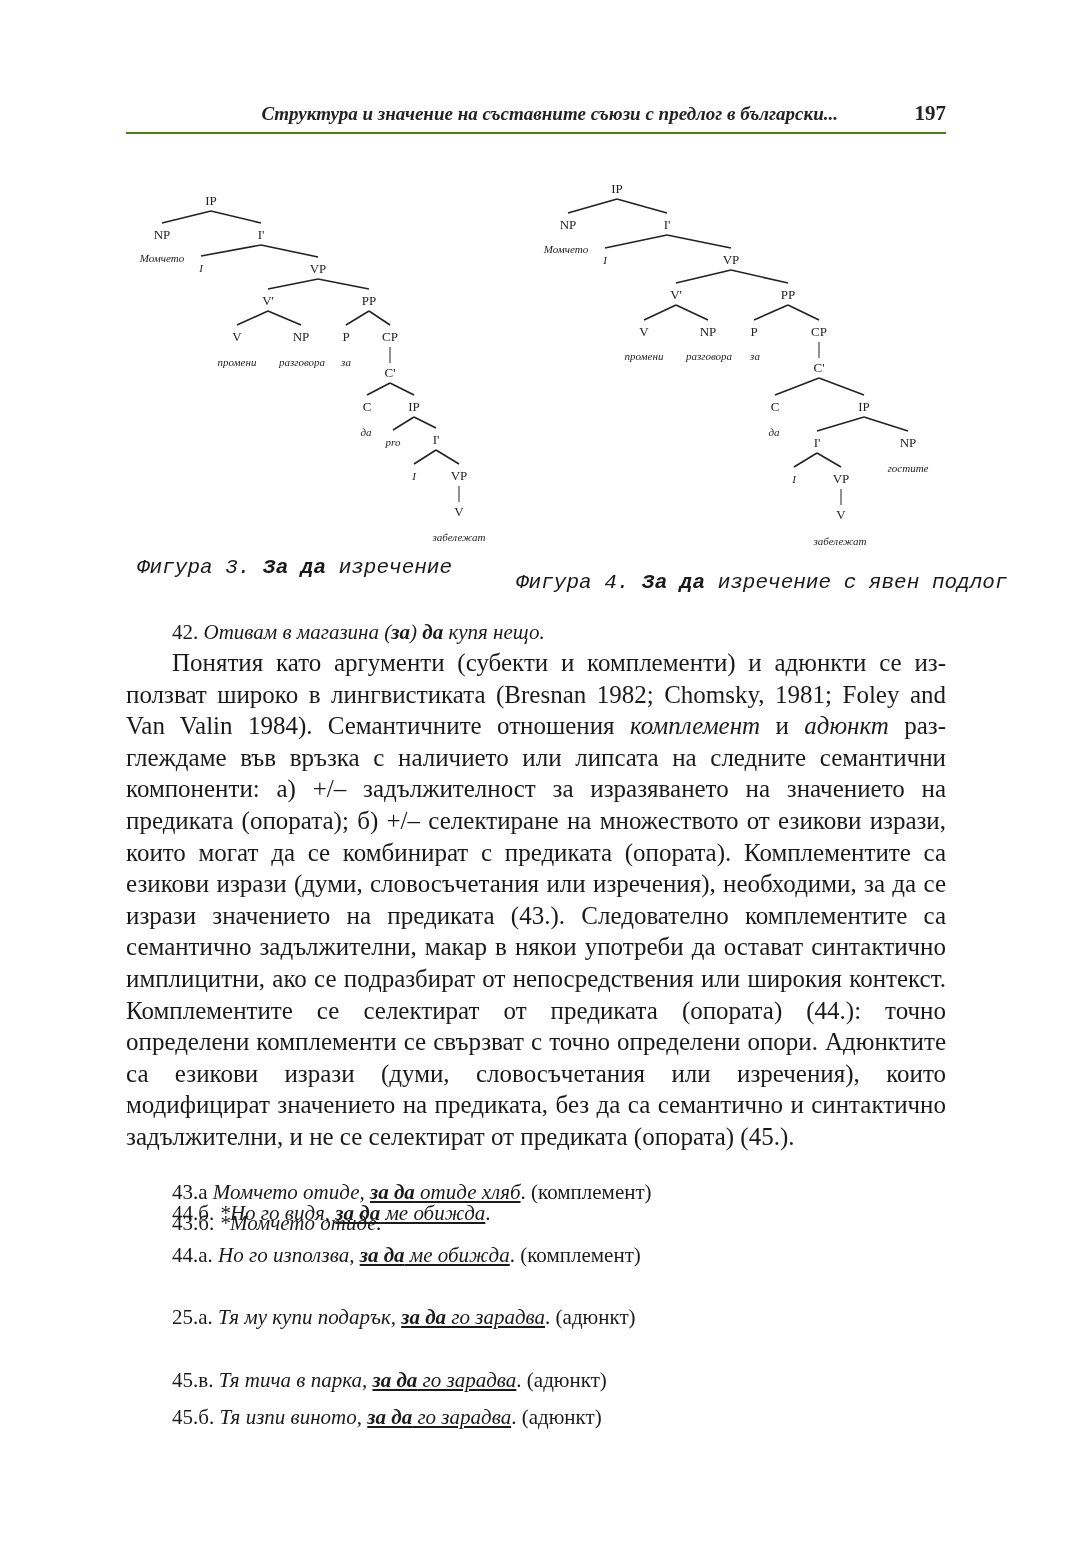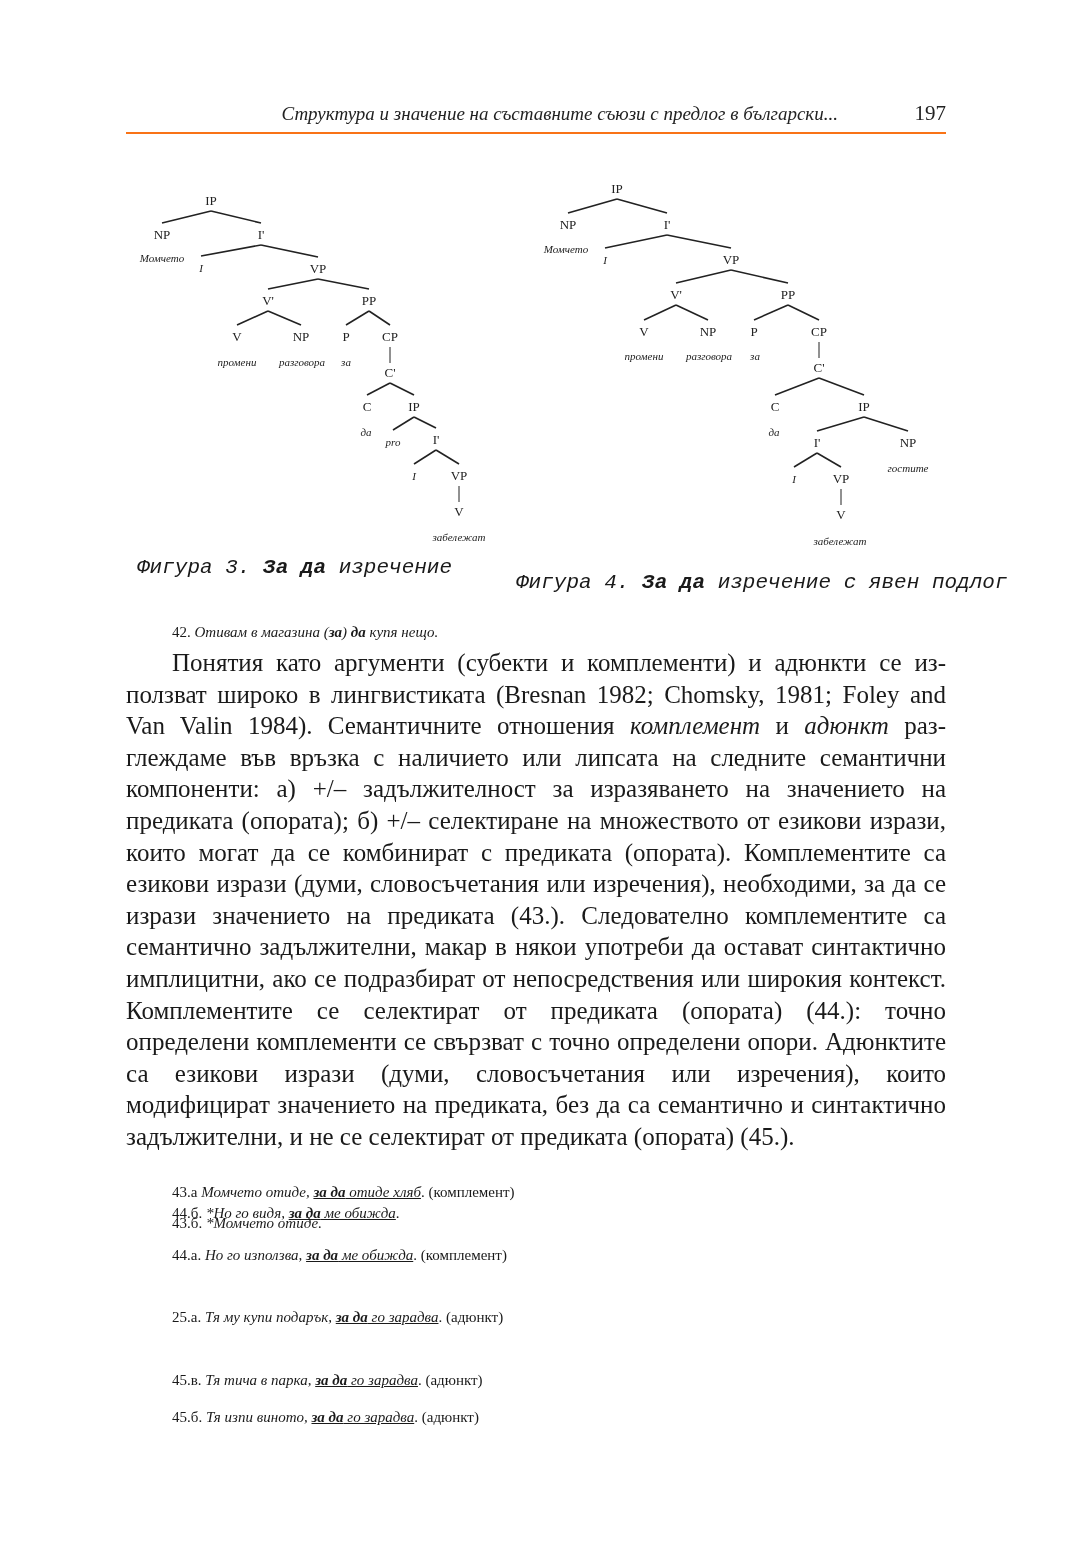--- a/index.html
+++ b/index.html
@@ -1,29 +1,29 @@
 <!DOCTYPE html>
 <html><head>
 <meta charset="utf-8">
 <style>
   html, body { margin: 0; padding: 0; background: #ffffff; }
   body { width: 1080px; height: 1550px; position: relative; overflow: hidden;
          font-family: "Liberation Serif", "DejaVu Serif", serif; color: #1a1a1a; }
   .header { position: absolute; left: 126px; top: 100px; width: 820px; height: 32px;
-            border-bottom: 2px solid #f97316; }
+            border-bottom: 2px solid #4d7c0f; font-weight: bold; }
   .running-title { position: absolute; right: 108px; top: 3px; font-style: italic; font-size: 19px; color: #222; }
   .page-number { position: absolute; right: 0; top: 1px; font-size: 21px; color: #222; }
   svg.tree { position: absolute; left: 0; top: 0; }
   svg.tree text { font-family: "Liberation Serif", "DejaVu Serif", serif; fill: #222; }
   svg.tree .lbl { font-size: 13px; }
   svg.tree .word { font-size: 11px; font-style: italic; }
   svg.tree line { stroke: #222; stroke-width: 1.6; }
   .caption { position: absolute; top: 556px; font-size: 21px; font-style: italic; font-family: Liberation Mono, monospace; }
   .caption b { font-style: italic; font-weight: bold; }
-  .ex { position: absolute; left: 172px; font-size: 15px; line-height: 31.5px; white-space: nowrap; }
+  .ex { position: absolute; left: 172px; font-size: 21px; line-height: 31.5px; white-space: nowrap; }
   .para { position: absolute; left: 126px; top: 647px; width: 820px; font-size: 25px;
           line-height: 31.6px; text-align: justify; text-indent: 46px; hyphens: manual; }
   .para i { font-style: italic; }
   .it { font-style: italic; }
   .bu { font-weight: bold; text-decoration: underline; font-style: italic; }
   .u { text-decoration: underline; font-style: italic; }
 </style>
 </head>
 <body>
 

